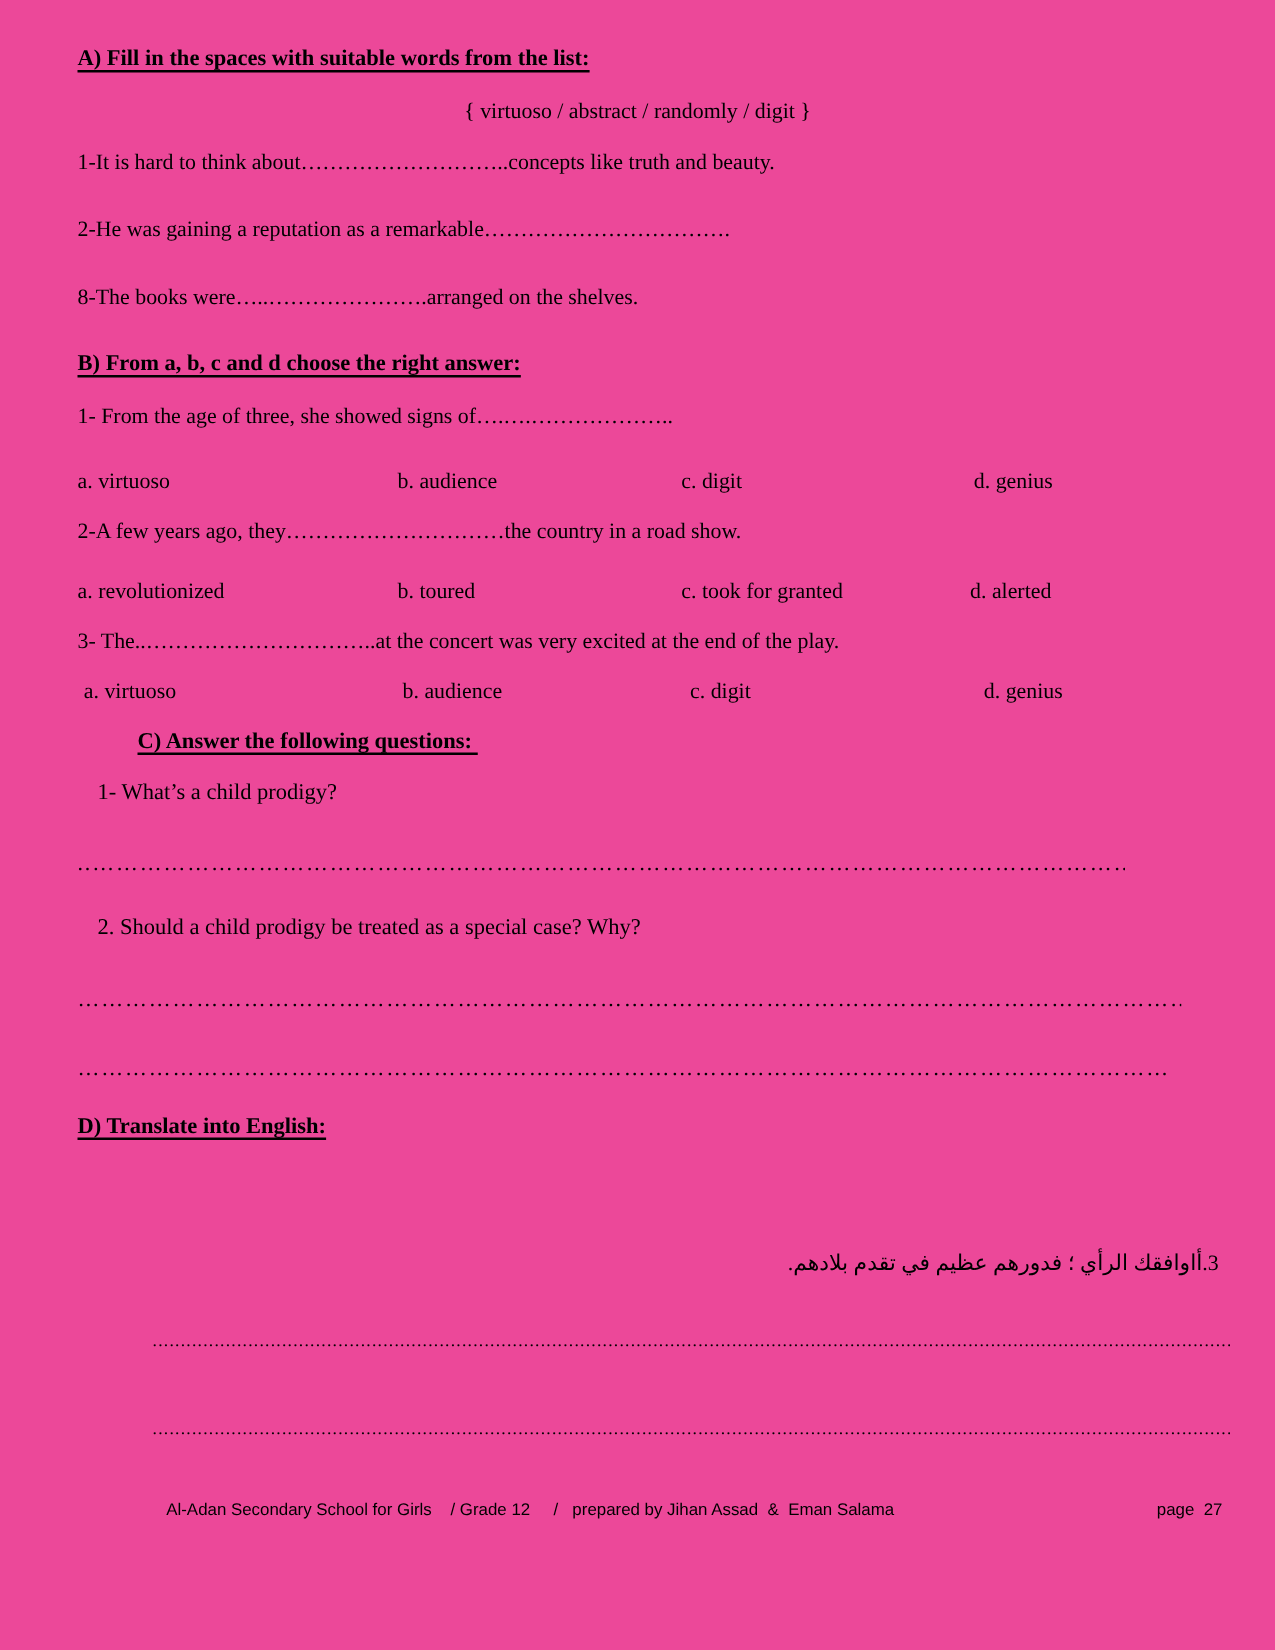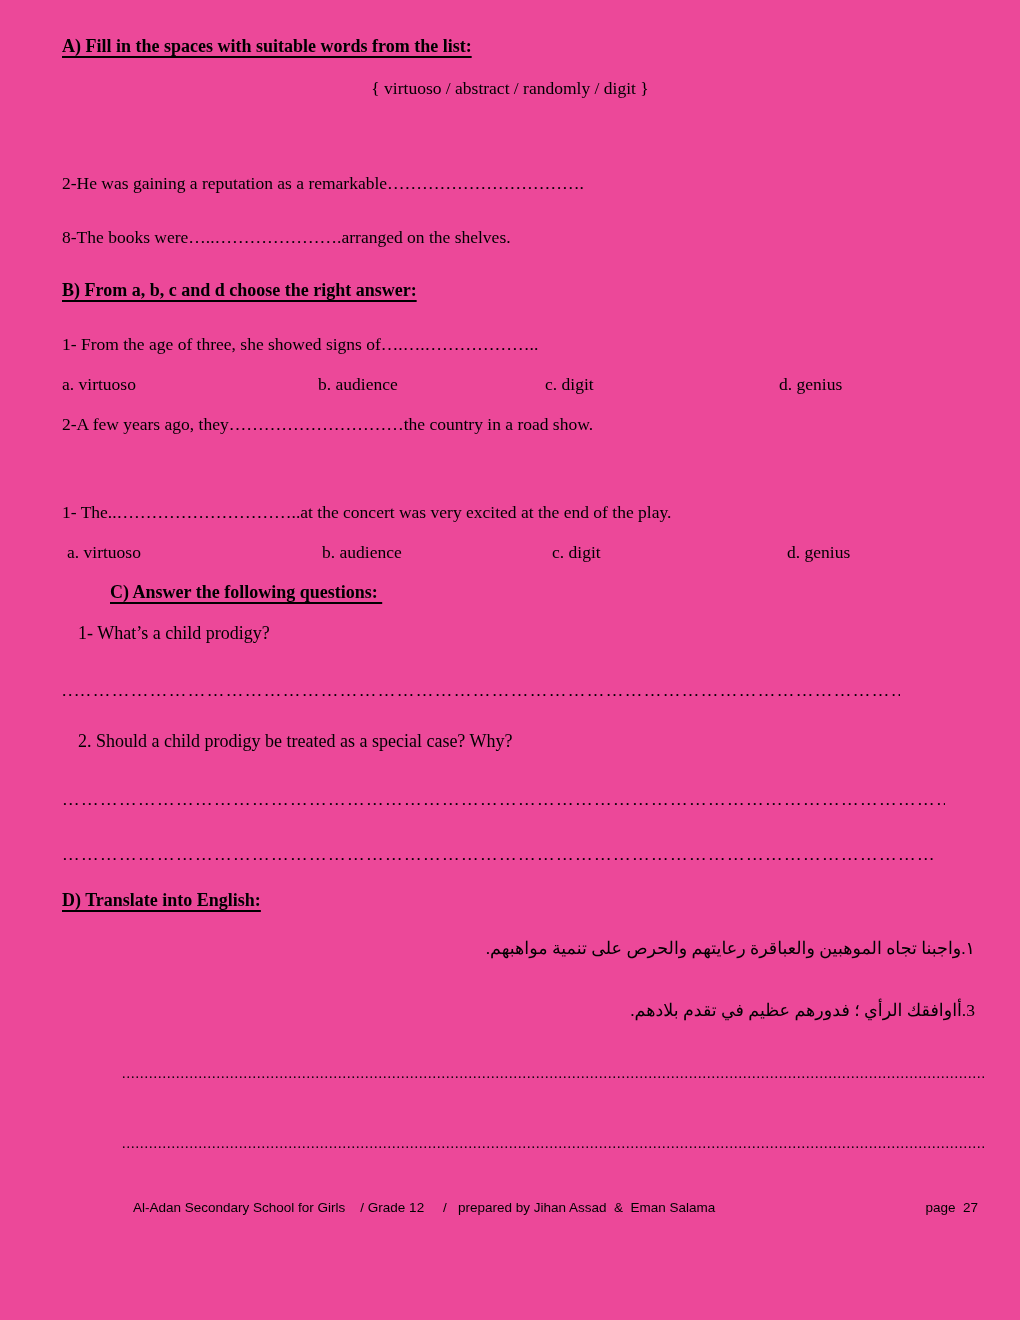--- a/index.html
+++ b/index.html
@@ -54,52 +54,58 @@
     white-space:pre;
   }
 </style>
 </head>
 <body>
 
 <div class="page">
 
   <div class="abs heading" style="left:62px;top:36px;">A) Fill in the spaces with suitable words from the list:</div>
   <div class="abs word-bank" style="white-space:pre;">{ virtuoso / abstract / randomly / digit }</div>
+  <div class="abs body-line" style="left:62px;top:119px;">1-It is hard to think about………………………..concepts like truth and beauty.</div>
   <div class="abs body-line" style="left:62px;top:173px;">2-He was gaining a reputation as a remarkable…………………………….</div>
   <div class="abs body-line" style="left:62px;top:227px;">8-The books were…..………………….arranged on the shelves.</div>
 
   <div class="abs heading" style="left:62px;top:280px;">B) From a, b, c and d choose the right answer:</div>
 
-  <div class="abs body-line" style="left:62px;top:334px;">1- From the age of three, she showed signs of….….………………..</div>
+  <div class="abs body-line" style="left:62px;top:322px;">1- From the age of three, she showed signs of….….………………..</div>
   <div class="opts-row" style="top:374px;">
     <span class="opt" style="left:62px;">a. virtuoso</span>
     <span class="opt" style="left:318px;">b. audience</span>
     <span class="opt" style="left:545px;">c. digit</span>
     <span class="opt" style="left:779px;">d. genius</span>
   </div>
 
   <div class="abs body-line" style="left:62px;top:414px;">2-A few years ago, they…………………………the country in a road show.</div>
+  <div class="opts-row" style="top:462px;">
+    <span class="opt" style="left:62px;">a. revolutionized</span>
+    <span class="opt" style="left:318px;">b. toured</span>
+    <span class="opt" style="left:545px;">c. took for granted</span>
+    <span class="opt" style="left:776px;">d. alerted</span>
+  </div>
 
-  <div class="abs body-line" style="left:62px;top:502px;">1- The..…………………………..at the concert was very excited at the end of the play.</div>
+  <div class="abs body-line" style="left:62px;top:502px;">3- The..…………………………..at the concert was very excited at the end of the play.</div>
   <div class="opts-row" style="top:542px;">
     <span class="opt" style="left:67px;">a. virtuoso</span>
     <span class="opt" style="left:322px;">b. audience</span>
     <span class="opt" style="left:552px;">c. digit</span>
     <span class="opt" style="left:787px;">d. genius</span>
   </div>
 
   <div class="abs heading" style="left:62px;top:582px;margin-left:48px;">C) Answer the following questions: </div>
   <div class="abs q-line" style="left:78px;top:623px;">1- What’s a child prodigy?</div>
   <div class="abs dots" style="left:62px;top:680px;width:838px;">..……………………………………………………………………………………………………………………………………</div>
   <div class="abs q-line" style="left:78px;top:731px;">2. Should a child prodigy be treated as a special case? Why?</div>
   <div class="abs dots" style="left:62px;top:789px;width:883px;">………………………………………………………………………………………………………………………………………</div>
   <div class="abs dots" style="left:62px;top:844px;width:875px;">………………………………………………………………………………………………………………………………………..</div>
 
   <div class="abs heading" style="left:62px;top:890px;">D) Translate into English:</div>
-  <div class="abs arabic" style="top:938px;">١.واجبنا تجاه الموهبين والعباقرة رعايتهم والحرص على تنمية مواهبهم.</div>
   <div class="abs arabic" style="top:1000px;">3.أاوافقك الرأي ؛ فدورهم عظيم في تقدم بلادهم.</div>
   <div class="abs dots-dense" style="left:122px;top:1066px;width:862px;">........................................................................................................................................................................................................................................................</div>
   <div class="abs dots-dense" style="left:122px;top:1136px;width:862px;">........................................................................................................................................................................................................................................................</div>
 
   <div class="footer">
     <span>Al-Adan Secondary School for Girls    / Grade 12     /   prepared by Jihan Assad  &amp;  Eman Salama</span>
     <span>page  27</span>
   </div>
 
 </div>

